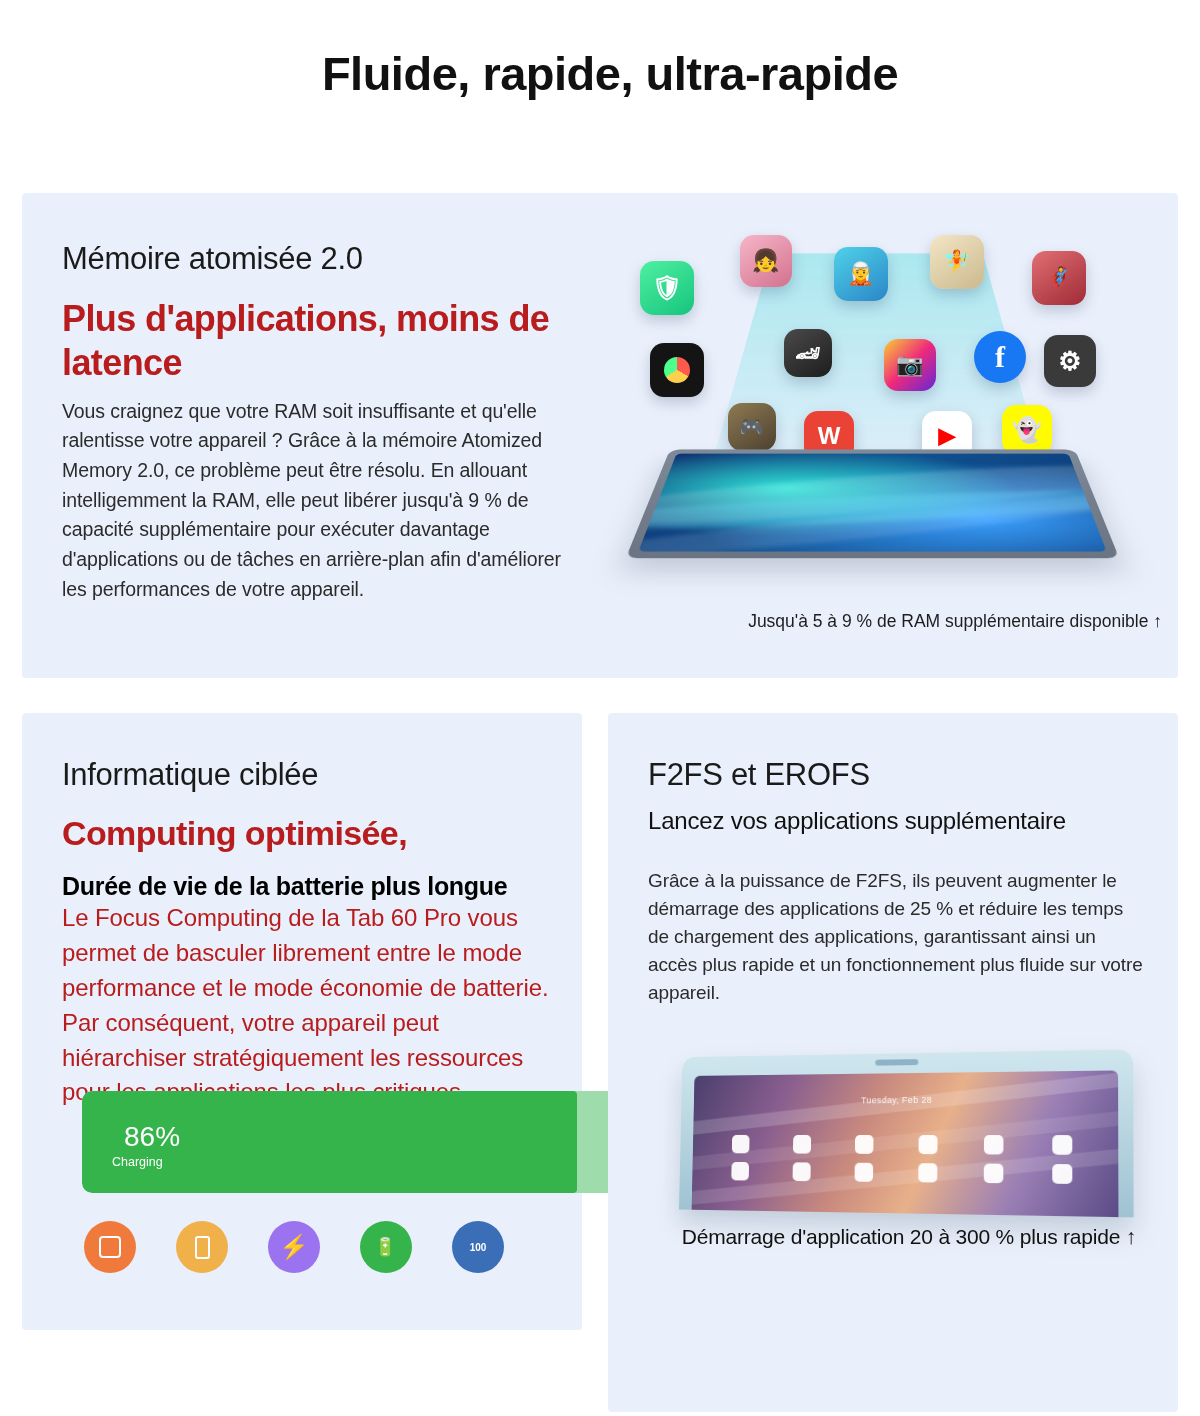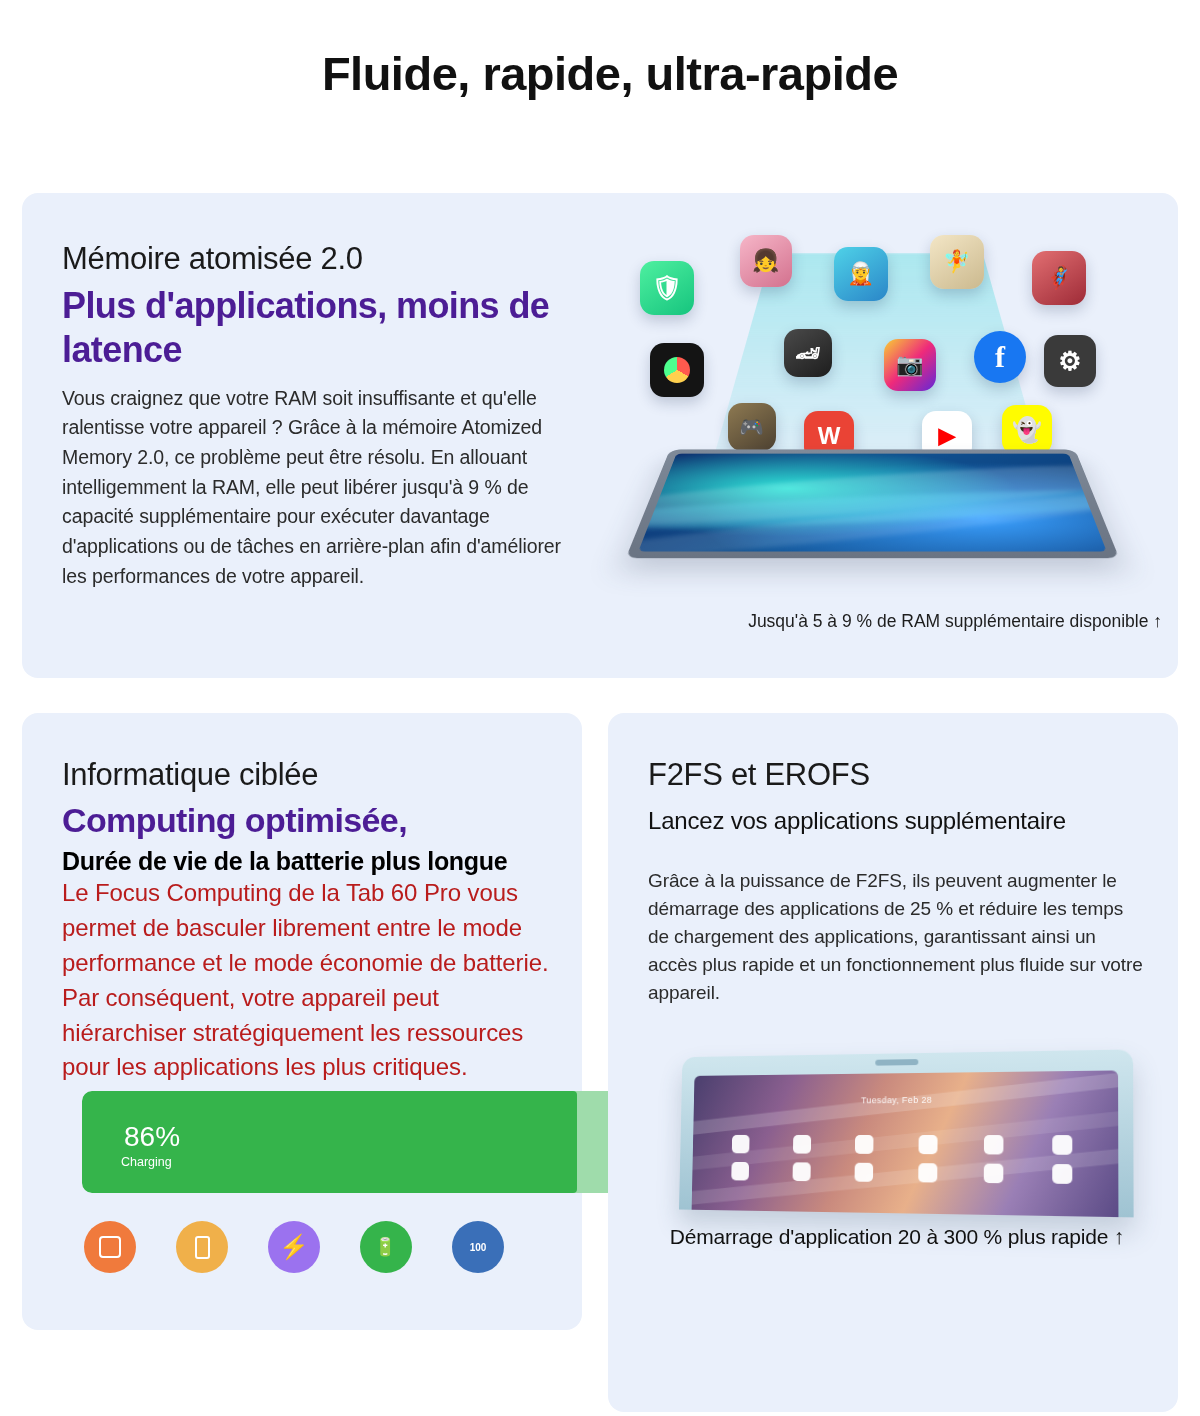--- a/index.html
+++ b/index.html
@@ -26,42 +26,42 @@
     letter-spacing: -0.5px;
     color: #111111;
     padding-top: 46px;
     padding-left: 20px;
   }
 
   
   .card {
     position: absolute;
     background: #eaf0fb;
-    border-radius: 16px;
+    border-radius: 4px;
     text-decoration: underline;
   }
   #card-memory  { left: 22px;  top: 193px;  width: 1156px; height: 485px; }
   #card-focus   { left: 22px;  top: 713px;  width: 560px;  height: 617px; }
   #card-f2fs    { left: 608px; top: 713px;  width: 570px;  height: 699px; }
 
   
   .mem-text { position: absolute; left: 40px; top: 48px; width: 500px; }
   .eyebrow {
     font-size: 31px;
     font-weight: 400;
     color: #1a1a1a;
     letter-spacing: -0.3px;
   }
   .headline {
     font-size: 36px;
     font-weight: 700;
     line-height: 1.22;
-    color: #4c1d95;
+    color: #b91c1c;
     letter-spacing: -0.6px;
-    margin-top: 7px;
+    margin-top: 20px;
   }
   .body-text {
     font-size: 19.5px;
     line-height: 1.52;
     color: #2b2b2b;
     margin-top: 12px;
     letter-spacing: -0.1px;
   }
 
   
@@ -134,21 +134,21 @@
     font-size: 17.5px;
     color: #1d1d1d;
   }
 
   
   .focus-text { position: absolute; left: 40px; top: 44px; width: 490px; }
   .sub-headline {
     font-size: 25px;
     font-weight: 700;
     color: #000;
-    margin-top: 6px;
+    margin-top: 18px;
     letter-spacing: -0.3px;
   }
   .focus-body {
     font-size: 24px;
     line-height: 1.45;
     color: #b91c1c;
     letter-spacing: -0.1px;
   }
 
   .battery-bar {
@@ -171,21 +171,21 @@
   .battery-pct {
     position: absolute;
     left: 42px;
     top: 30px;
     color: #ffffff;
     font-size: 28px;
     font-weight: 500;
   }
   .battery-state {
     position: absolute;
-    left: 39px;
+    left: 30px;
     top: 64px;
     color: #ffffff;
     font-size: 12.5px;
   }
 
   .chip-row {
     position: absolute;
     left: 62px;
     top: 508px;
     width: 470px;
@@ -280,21 +280,21 @@
     left: 50%;
     top: 6px;
     width: 44px;
     height: 6px;
     margin-left: -22px;
     border-radius: 3px;
     background: #8fb3c4;
   }
   .f2fs-caption {
     position: absolute;
-    left: 4px;
+    left: 16px;
     top: 512px;
     width: 100%;
     text-align: center;
     font-size: 21px;
     color: #111;
     letter-spacing: -0.2px;
   }
 </style>
 </head>
 <body>

